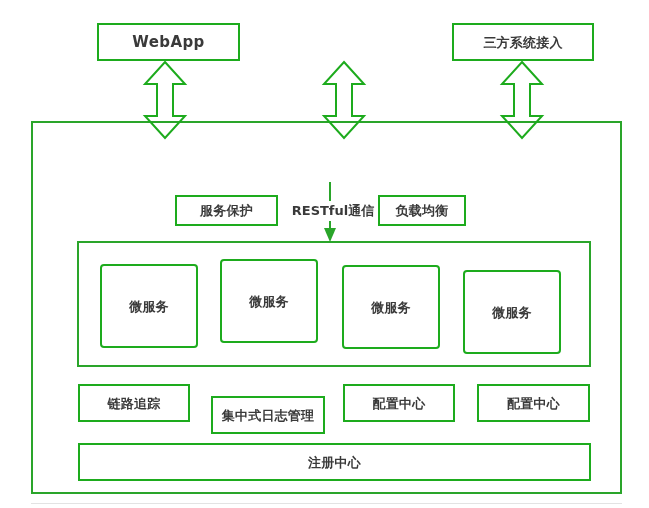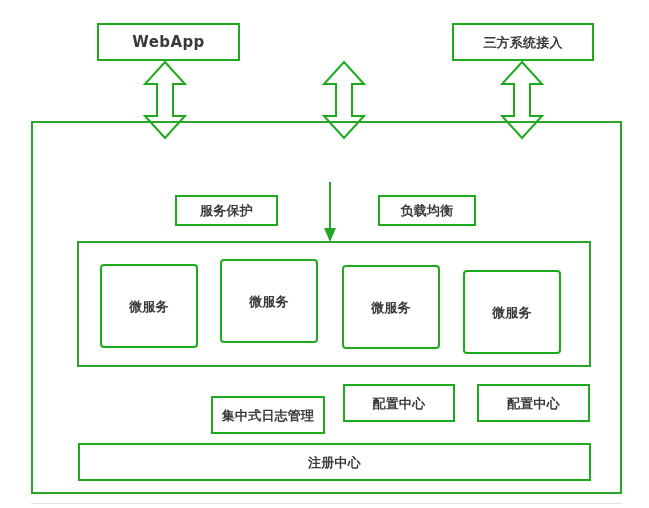--- a/index.html
+++ b/index.html
@@ -77,21 +77,21 @@
   
   #box-webapp   { left: 97px;  top: 23px; width: 143px; height: 38px; }
   #box-app      { left: 273px; top: 23px; width: 144px; height: 38px; }
   #box-thirdparty { left: 452px; top: 23px; width: 142px; height: 38px; }
 
   
   #box-gateway { left: 77px; top: 145px; width: 514px; height: 38px; }
 
   
   #box-service-protect { left: 175px; top: 195px; width: 103px; height: 31px; }
-  #box-load-balance    { left: 378px; top: 195px; width: 98px; height: 31px; }
+  #box-load-balance    { left: 378px; top: 195px; width: 88px; height: 31px; }
 
   
   #restful-label {
     position: absolute;
     left: 288px;
     top: 201px;
     width: 90px;
     height: 20px;
     display: flex;
     align-items: center;
@@ -178,40 +178,46 @@
 
   <div class="box" id="box-service-protect">
     <span>服务保护</span>
   </div>
 
   <svg id="conn-restful" viewBox="0 0 20 62">
     <line x1="10" y1="0" x2="10" y2="50" stroke="#2aa52a" stroke-width="2"></line>
     <polygon points="10,60 4,46 16,46" fill="#2aa52a"></polygon>
   </svg>
 
+  <div id="restful-label">
+    <span>RESTful通信</span>
+  </div>
 
   <div class="box" id="box-load-balance">
     <span>负载均衡</span>
   </div>
 
   <div class="frame" id="microservice-frame"></div>
 
   <div class="box rounded" id="ms-0">
     <span>微服务</span>
   </div>
   <div class="box rounded" id="ms-1">
     <span>微服务</span>
   </div>
   <div class="box rounded" id="ms-2">
     <span>微服务</span>
   </div>
   <div class="box rounded" id="ms-3">
     <span>微服务</span>
   </div>
 
+  <div class="box" id="sup-0">
+    <span>链路追踪</span>
+  </div>
   <div class="box" id="sup-1">
     <span>集中式日志管理</span>
   </div>
   <div class="box" id="sup-2">
     <span>配置中心</span>
   </div>
   <div class="box" id="sup-3">
     <span>配置中心</span>
   </div>
 

